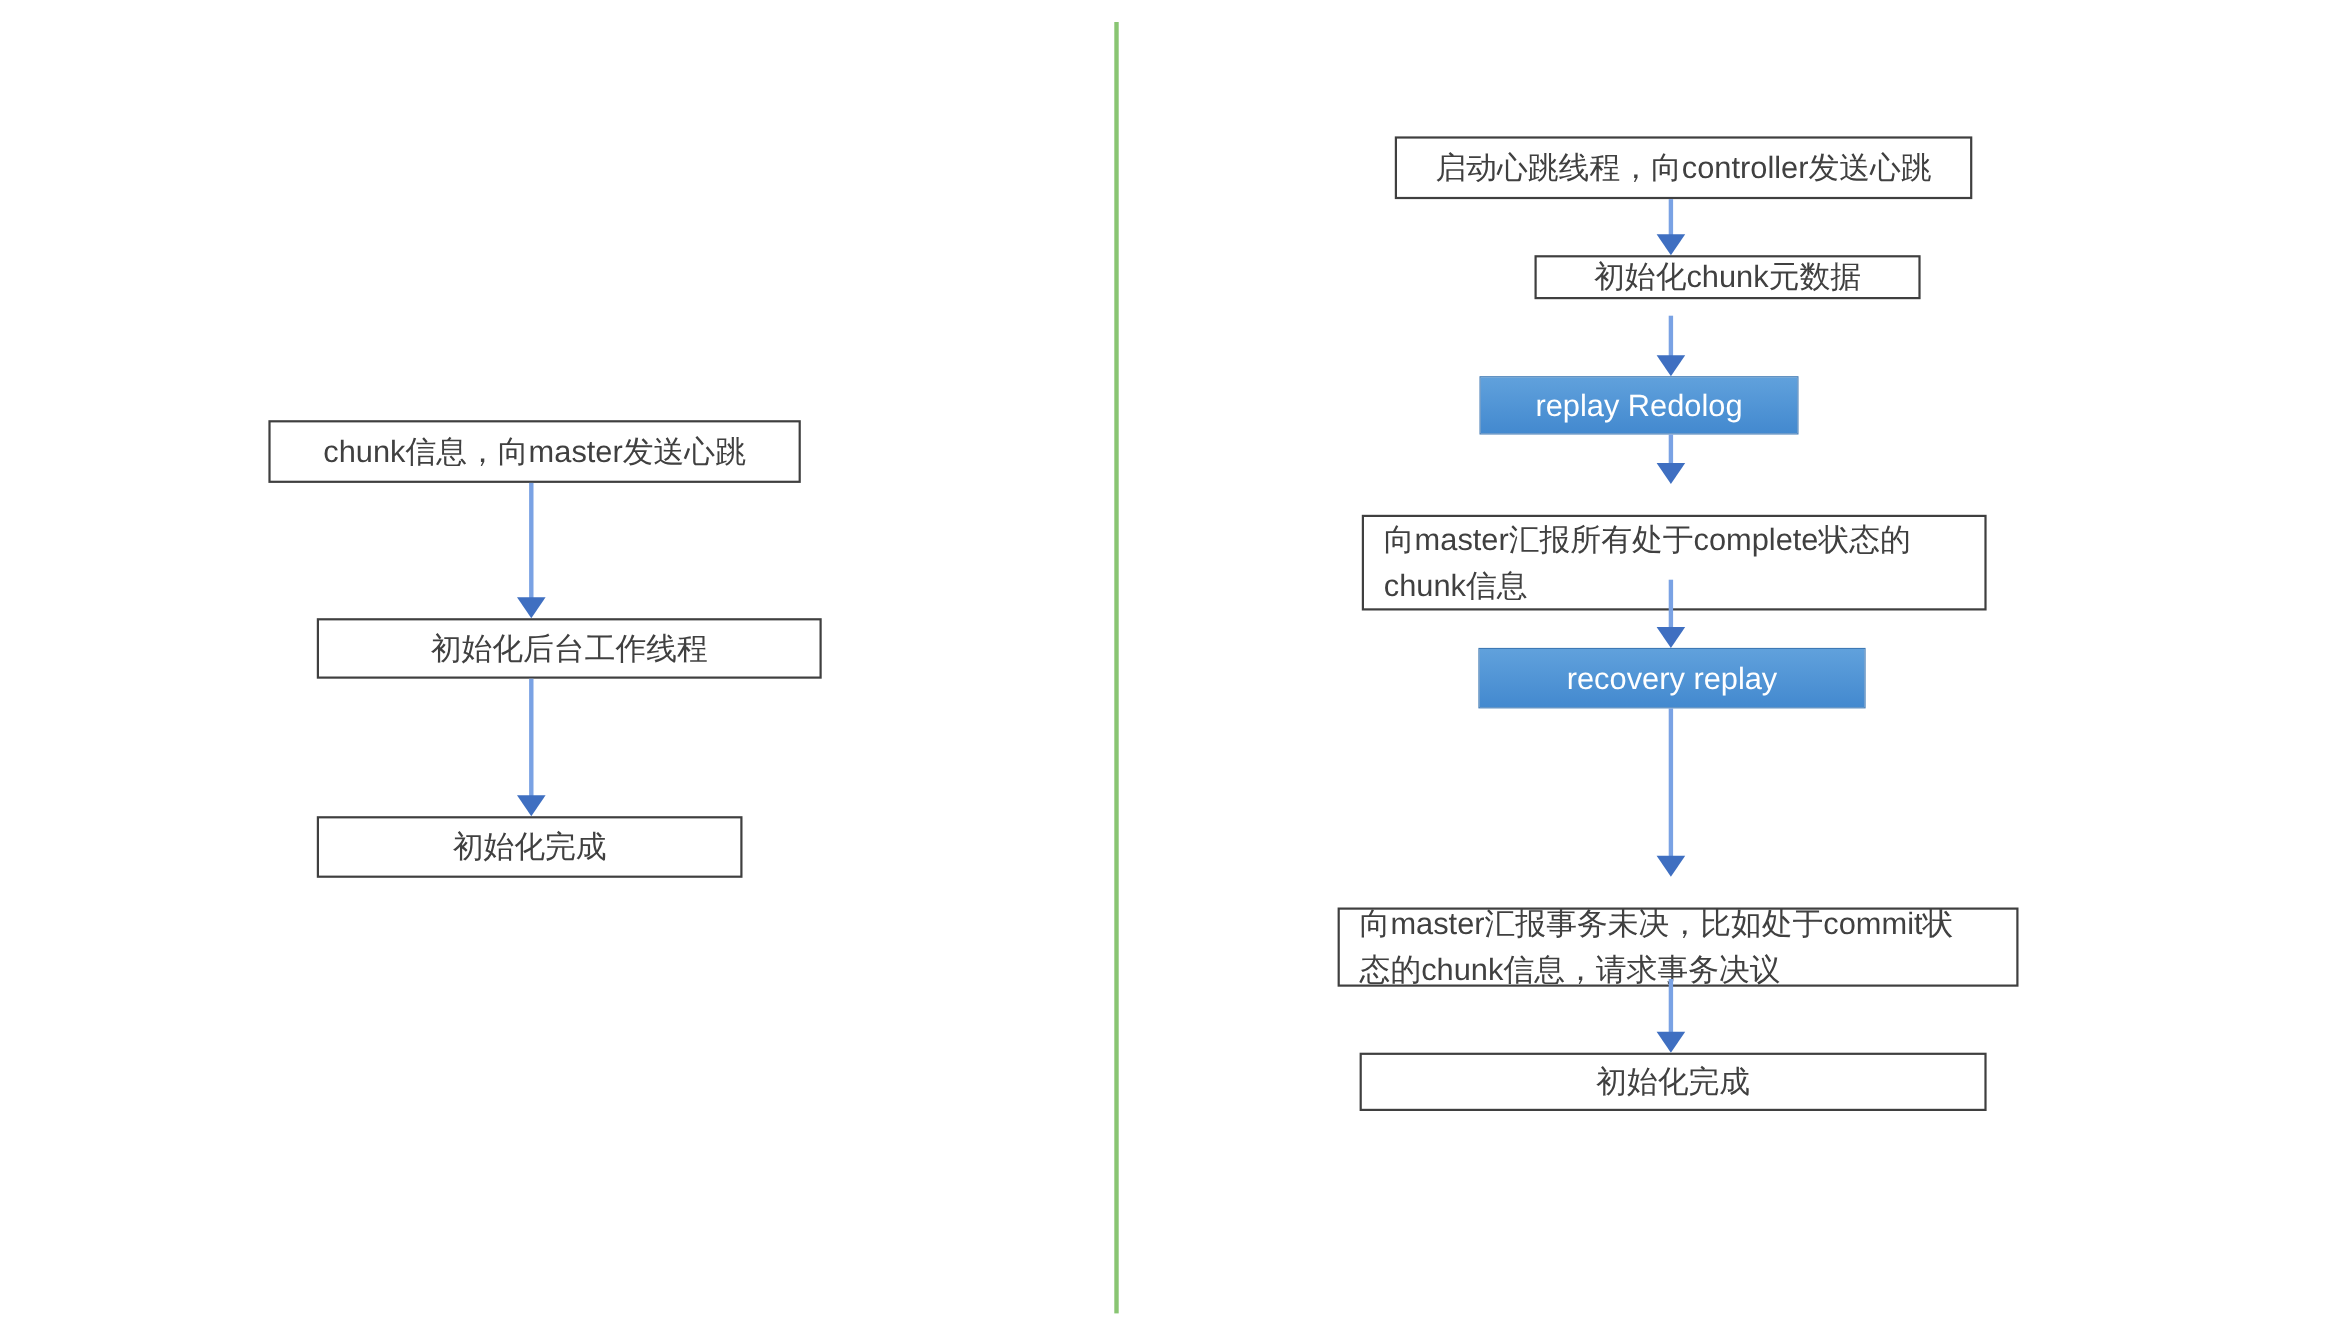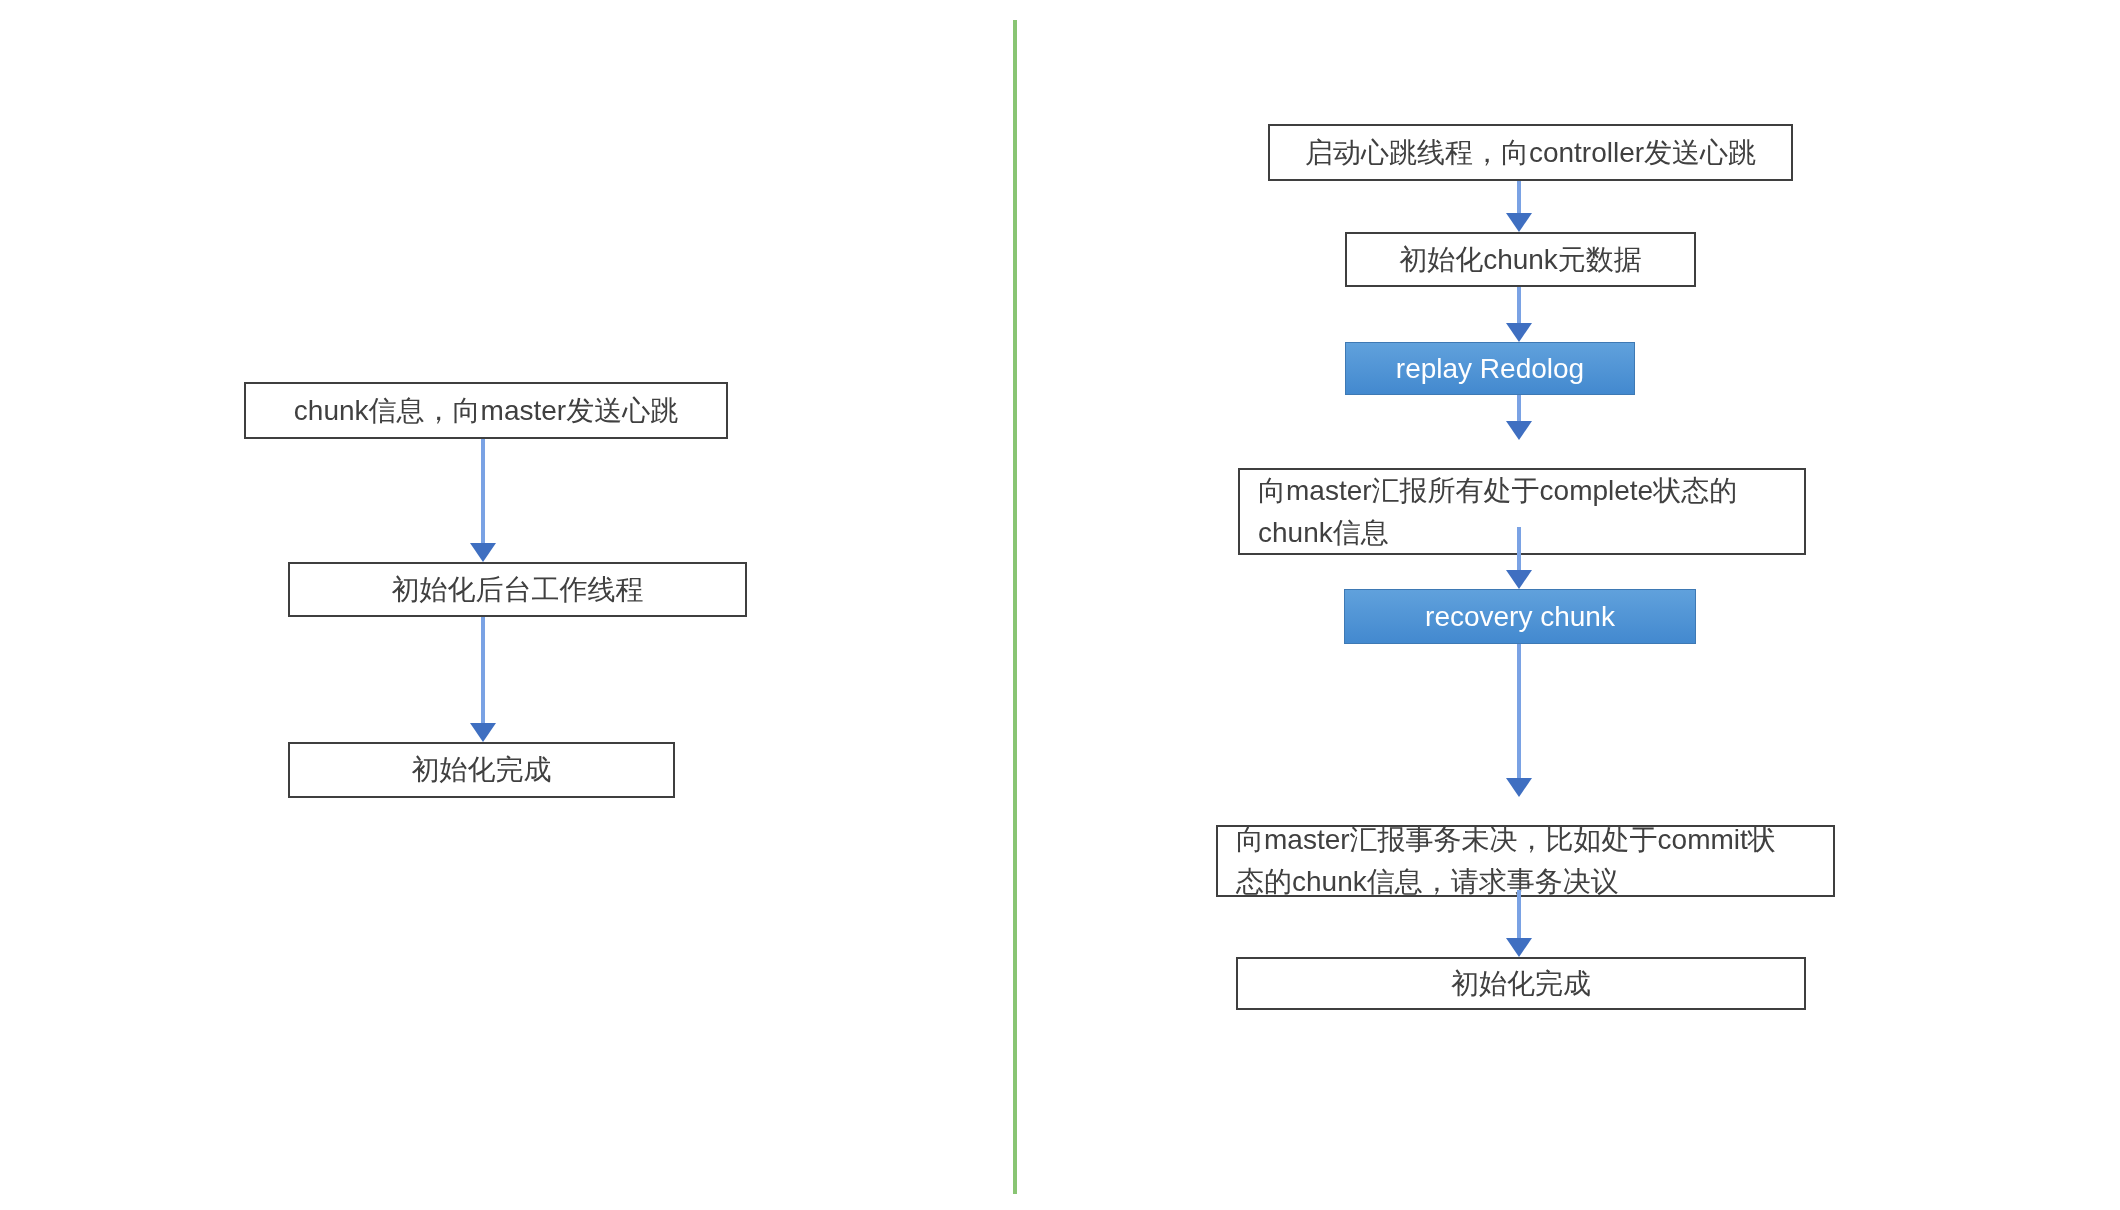--- a/index.html
+++ b/index.html
@@ -112,21 +112,21 @@
 
   <div class="box" style="left:288px; top:742px; width:387px; height:56px;">初始化完成</div>
 
   <div class="box" style="left:1268px; top:124px; width:525px; height:57px;">启动心跳线程，向controller发送心跳</div>
 
   <div class="arrow" style="left:1506px; top:181px; height:51px;">
     <div class="line"></div>
     <div class="head"></div>
   </div>
 
-  <div class="box" style="left:1345px; top:232px; width:351px; height:55px;">初始化chunk元数据</div>
+  <div class="box" style="left:1395px; top:232px; width:351px; height:40px;">初始化chunk元数据</div>
 
   <div class="arrow" style="left:1506px; top:287px; height:55px;">
     <div class="line"></div>
     <div class="head"></div>
   </div>
 
   <div class="box accent" style="left:1345px; top:342px; width:290px; height:53px;">replay Redolog</div>
 
   <div class="arrow" style="left:1506px; top:395px; height:45px;">
     <div class="line"></div>
@@ -134,21 +134,21 @@
   </div>
 
   <div class="box multiline" style="left:1238px; top:440px; width:568px; height:87px;">向master汇报所有处于complete状态的
 chunk信息</div>
 
   <div class="arrow" style="left:1506px; top:527px; height:62px;">
     <div class="line"></div>
     <div class="head"></div>
   </div>
 
-  <div class="box accent" style="left:1344px; top:589px; width:352px; height:55px;">recovery chunk</div>
+  <div class="box accent" style="left:1344px; top:589px; width:352px; height:55px;">recovery replay</div>
 
   <div class="arrow" style="left:1506px; top:644px; height:153px;">
     <div class="line"></div>
     <div class="head"></div>
   </div>
 
   <div class="box multiline" style="left:1216px; top:797px; width:619px; height:72px;">向master汇报事务未决，比如处于commit状
 态的chunk信息，请求事务决议</div>
 
   <div class="arrow" style="left:1506px; top:890px; height:67px;">

